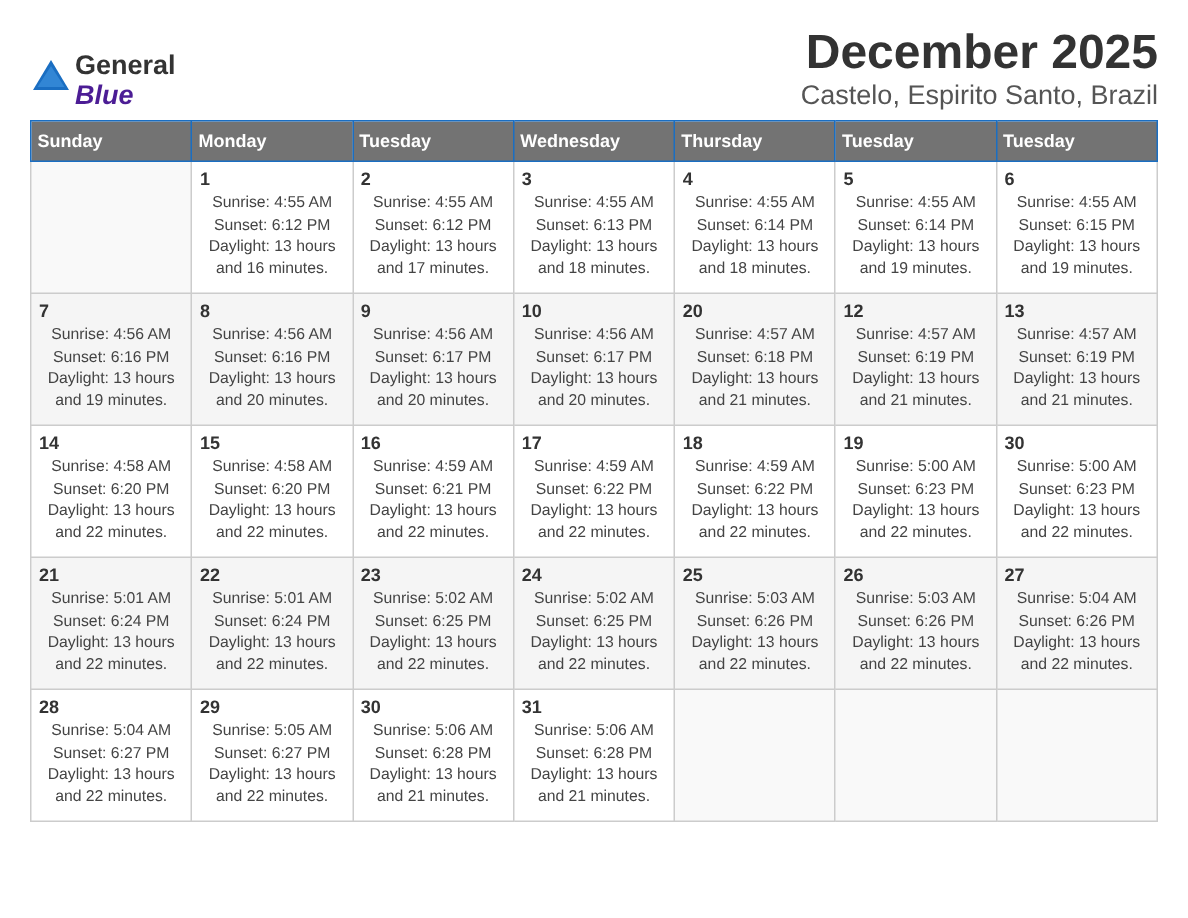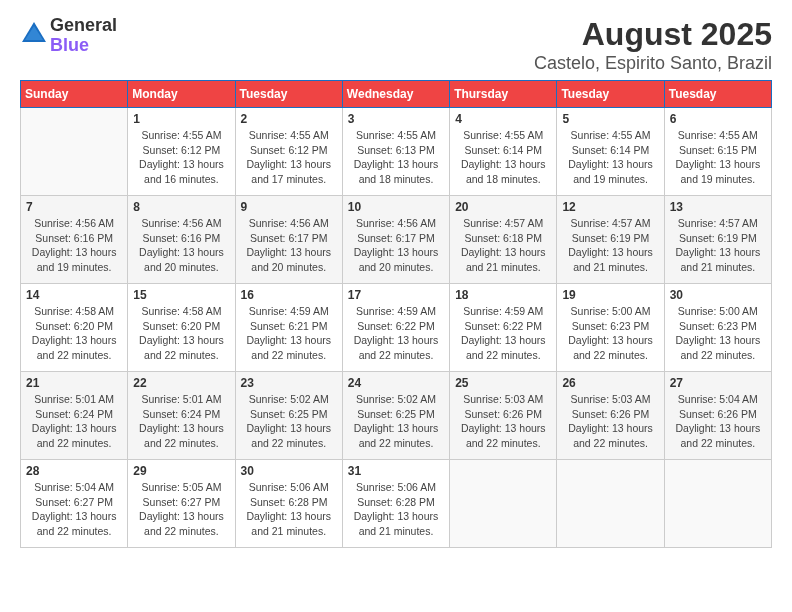--- a/index.html
+++ b/index.html
@@ -12,34 +12,34 @@
     }
     .page {
       width: 792px;
       min-height: 612px;
       background: #fff;
       padding: 16px 20px 10px 20px;
     }
     .header-top {
       display: flex;
       justify-content: space-between;
-      align-items: flex-start;
+      align-items: flex-end;
       margin-bottom: 6px;
     }
     .logo {
       display: flex;
       align-items: center;
     }
     .logo-text {
       font-size: 18px;
       font-weight: bold;
       color: #333;
       line-height: 1.1;
     }
-    .logo-text .blue { color: #8b5cf6; }
+    .logo-text .blue { color: #4c1d95; font-style: italic; }
     .logo-icon {
       width: 28px;
       height: 28px;
       margin-right: 2px;
       position: relative;
       top: -2px;
     }
     .title-block {
       text-align: right;
     }
@@ -51,21 +51,21 @@
     .subtitle {
       font-size: 18px;
       color: #555;
     }
     table {
       width: 100%;
       border-collapse: collapse;
       font-size: 11px;
     }
     thead tr th {
-      background-color: #ef4444;
+      background-color: #737373;
       color: #fff;
       padding: 6px 4px;
       text-align: left;
       font-size: 12px;
       font-weight: bold;
       border: 1px solid #1a6ec2;
     }
     tbody tr td {
       border: 1px solid #ccc;
       padding: 4px 5px;
@@ -109,21 +109,21 @@
         <polygon points="14,6 23,20 5,20" fill="#4a9de8" opacity="0.5"></polygon>
       </svg>
       <div>
         <div class="logo-text">
           <span>General</span><br>
           <span class="blue">Blue</span>
         </div>
       </div>
     </div>
     <div class="title-block">
-      <div class="month-title">August 2025</div>
+      <div class="month-title">December 2025</div>
       <div class="subtitle">Castelo, Espirito Santo, Brazil</div>
     </div>
   </div>
 
   <table>
     <thead>
       <tr>
       <th>Sunday</th>
           <th>Monday</th>
           <th>Tuesday</th>

